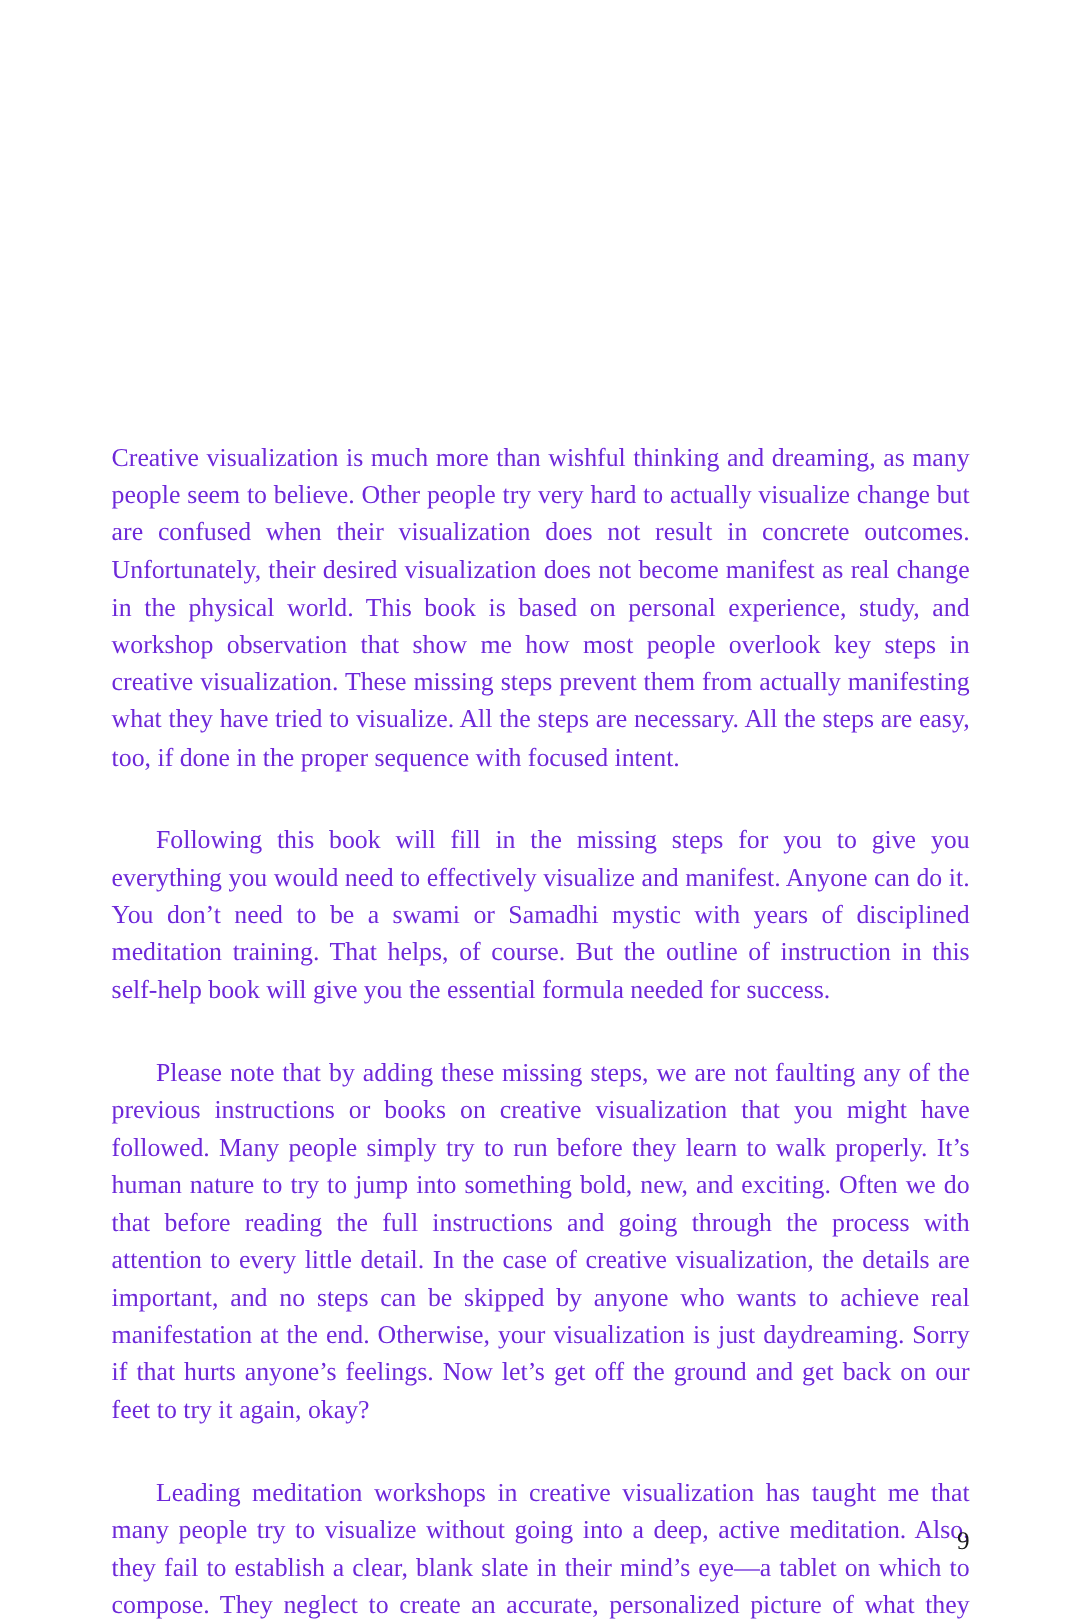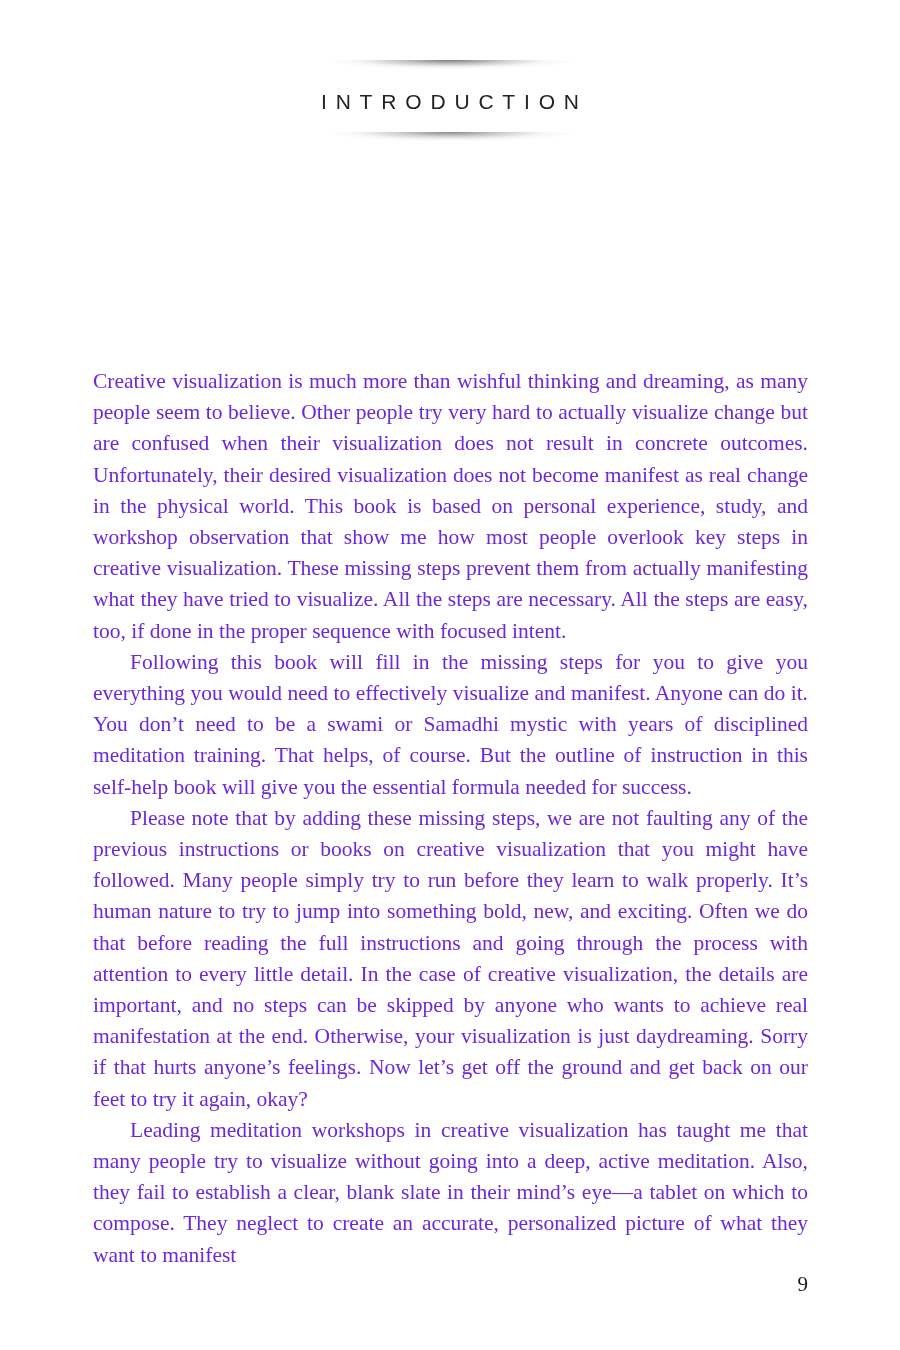--- a/index.html
+++ b/index.html
@@ -67,43 +67,38 @@
     top: 366px;
     left: 93px;
     width: 715px;
     font-size: 21.5px;
     line-height: 31.2px;
     text-align: justify;
     color: #6d28d9;
   }
 
   .body-text p { text-indent: 0; }
-  .body-text p.indented { text-indent: 37px; }
+  .body-text p.indented { text-indent: 37px; margin-top: 38px; }
 
   
   .folio {
     position: absolute;
     top: 1272px;
     left: 93px;
     width: 715px;
     text-align: right;
     font-size: 21px;
     color: #1a1a1a;
   }
 </style>
 </head>
 <body>
 
 <div class="page">
 
-  <div class="chapter-head">
-    <div class="shadow-band top"></div>
-    <div class="chapter-title">INTRODUCTION</div>
-    <div class="shadow-band bottom"></div>
-  </div>
 
   <div class="body-text">
     <p>Creative visualization is much more than wishful thinking and dreaming, as many people seem to believe. Other people try very hard to actually visualize change but are confused when their visualization does not result in concrete outcomes. Unfortunately, their desired visualization does not become manifest as real change in the physical world. This book is based on personal experience, study, and workshop observation that show me how most people overlook key steps in creative visualization. These missing steps prevent them from actually manifesting what they have tried to visualize. All the steps are necessary. All the steps are easy, too, if done in the proper sequence with focused intent.</p>
     <p class="indented">Following this book will fill in the missing steps for you to give you everything you would need to effectively visualize and manifest. Anyone can do it. You don’t need to be a swami or Samadhi mystic with years of disciplined meditation training. That helps, of course. But the outline of instruction in this self-help book will give you the essential formula needed for success.</p>
     <p class="indented">Please note that by adding these missing steps, we are not faulting any of the previous instructions or books on creative visualization that you might have followed. Many people simply try to run before they learn to walk properly. It’s human nature to try to jump into something bold, new, and exciting. Often we do that before reading the full instructions and going through the process with attention to every little detail. In the case of creative visualization, the details are important, and no steps can be skipped by anyone who wants to achieve real manifestation at the end. Otherwise, your visualization is just daydreaming. Sorry if that hurts anyone’s feelings. Now let’s get off the ground and get back on our feet to try it again, okay?</p>
     <p class="indented">Leading meditation workshops in creative visualization has taught me that many people try to visualize without going into a deep, active meditation. Also, they fail to establish a clear, blank slate in their mind’s eye—a tablet on which to compose. They neglect to create an accurate, personalized picture of what they want to manifest</p>
   </div>
 
   <div class="folio">9</div>
 

